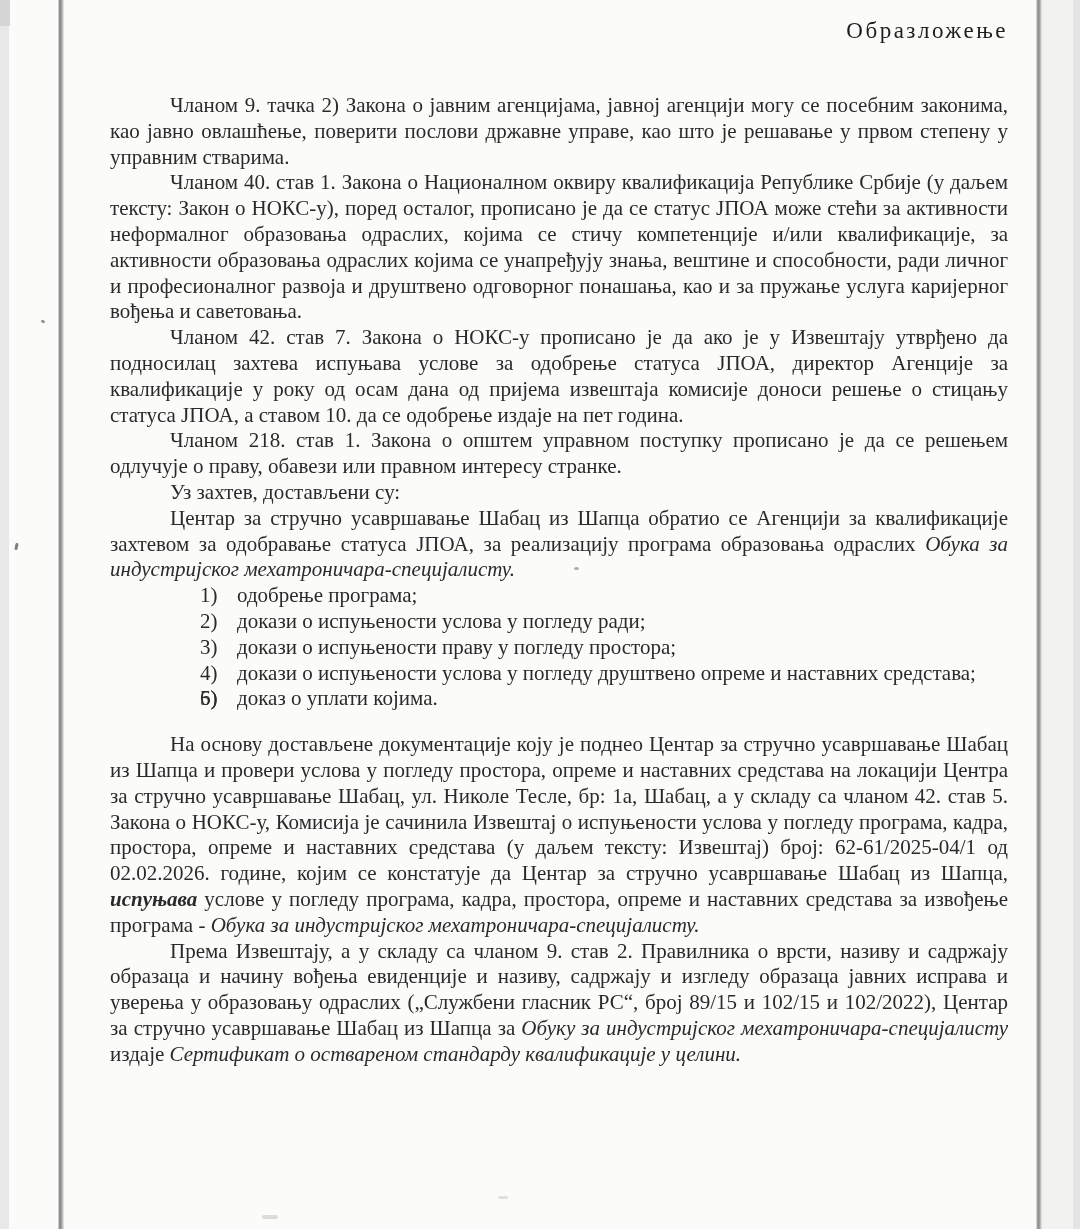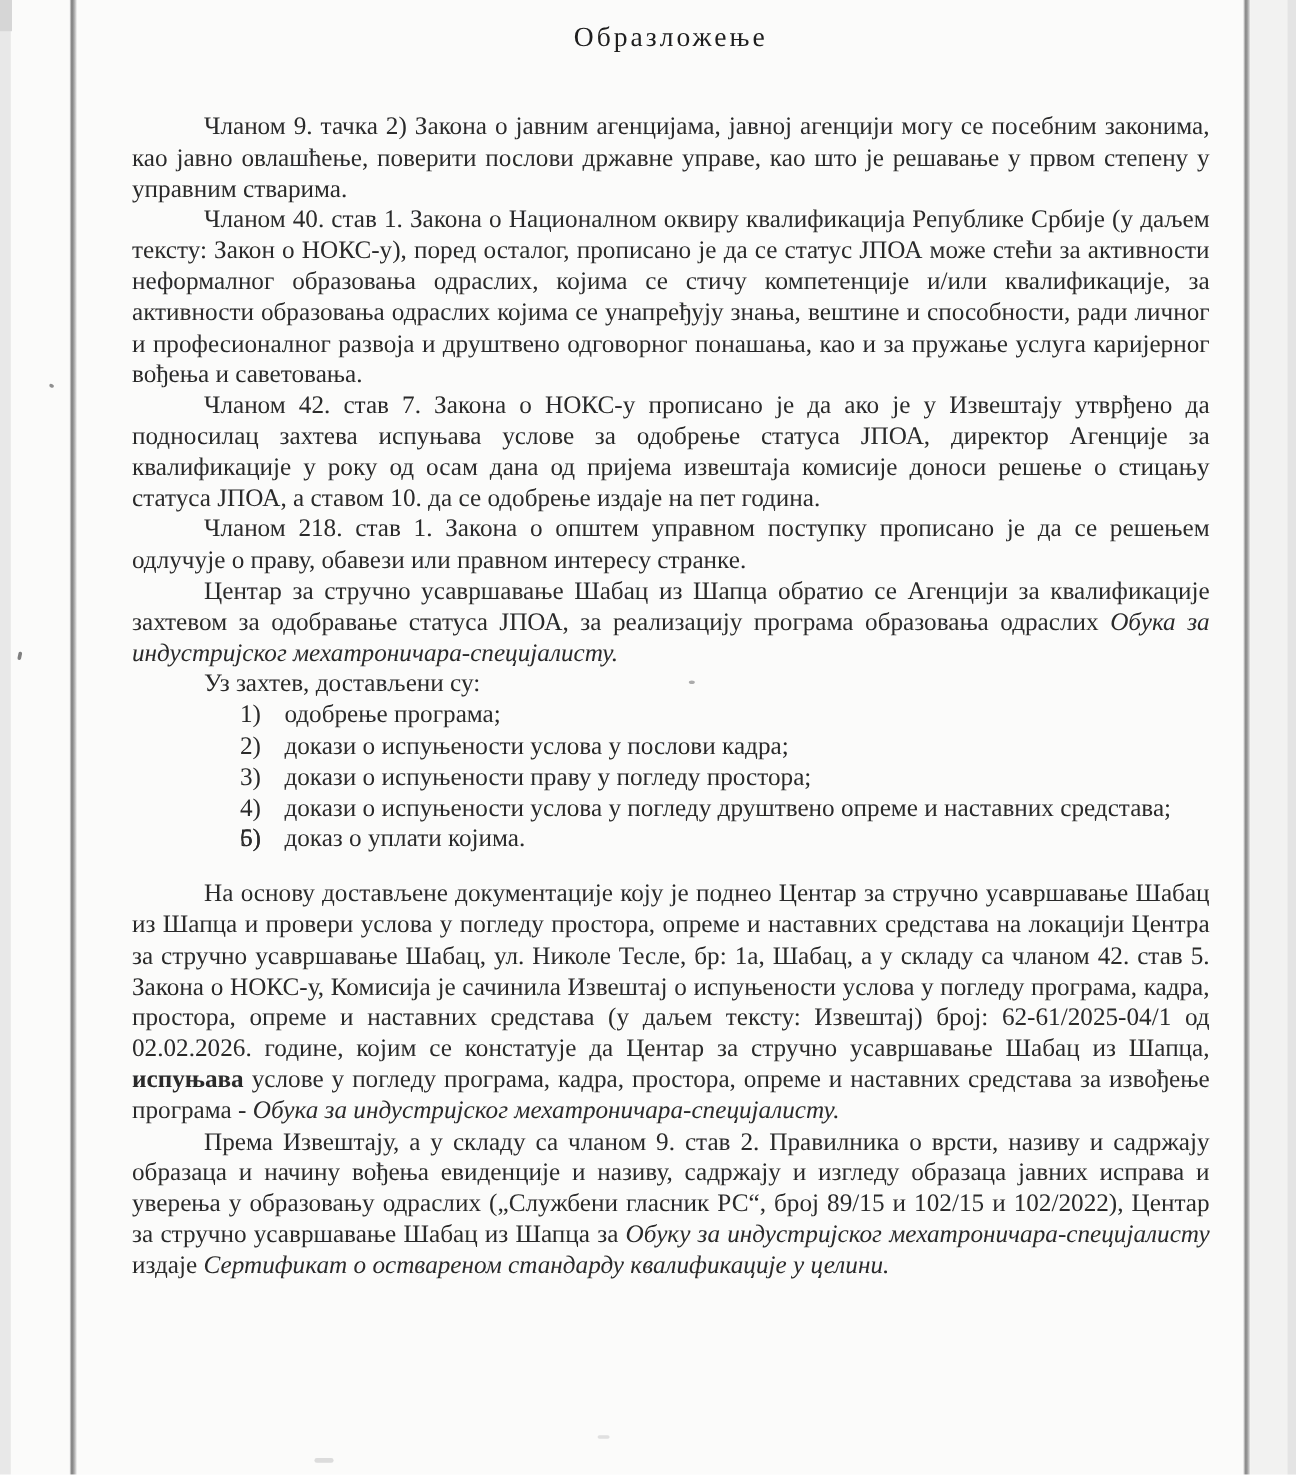--- a/index.html
+++ b/index.html
@@ -17,29 +17,29 @@
     background:linear-gradient(to right,#ededed 0%,#838383 35%,#a8a8a8 65%,#f0f0f0 100%);}
   .edge-right{position:absolute;left:1042px;right:0;top:0;bottom:0;background:#f2f2f1;}
   .edge-right-outer{position:absolute;left:1073px;right:0;top:0;bottom:0;background:#e4e4e4;}
 
   .content{
     position:absolute;left:110px;top:16px;width:898px;
     font-size:21px;line-height:25.8px;
     text-align:justify;
   }
   .title{
-    text-align:center;font-size:23px;letter-spacing:2.5px;color:#1e1e1e;
+    text-align:right;font-size:23px;letter-spacing:2.5px;color:#1e1e1e;
     margin:0 0 47px 0;line-height:30px;
   }
   .para{text-indent:60px;margin:0;}
   .li{position:relative;padding-left:127px;margin:0;}
   .li .num{position:absolute;left:90px;top:0;}
   .blank{height:20px;}
   .i{font-style:italic;}
-  .b{font-weight:bold;}
+  .b{font-weight:bold;font-style:italic;}
 
   .speck{position:absolute;background:#9a9a9a;border-radius:50%;}
   #speck1{left:41px;top:320px;width:4px;height:3px;transform:rotate(25deg);background:#8f8f8f;}
   #speck2{left:15px;top:543px;width:3px;height:7px;border-radius:2px;background:#7f7f7f;transform:rotate(12deg);}
   #speck3{left:574px;top:567px;width:5px;height:3px;background:#ababab;}
   #speck4{left:262px;top:1215px;width:16px;height:4px;background:#dcdcdc;border-radius:2px;}
   #speck5{left:498px;top:1196px;width:10px;height:3px;background:#e0e0e0;border-radius:2px;}
 </style>
 </head>
 <body>
@@ -58,24 +58,24 @@
   <div class="speck" id="speck4"></div>
   <div class="speck" id="speck5"></div>
 
   <div class="content">
     <div class="title">Образложење</div>
     <div>
         <div class="para"><span>Чланом 9. тачка 2) Закона о јавним агенцијама, јавној агенцији могу се посебним законима, као јавно овлашћење, поверити послови државне управе, као што је решавање у првом степену у управним стварима.</span></div>
         <div class="para"><span>Чланом 40. став 1. Закона о Националном оквиру квалификација Републике Србије (у даљем тексту: Закон о НОКС-у), поред осталог, прописано је да се статус ЈПОА може стећи за активности неформалног образовања одраслих, којима се стичу компетенције и/или квалификације, за активности образовања одраслих којима се унапређују знања, вештине и способности, ради личног и професионалног развоја и друштвено одговорног понашања, као и за пружање услуга каријерног вођења и саветовања.</span></div>
         <div class="para"><span>Чланом 42. став 7. Закона о НОКС-у прописано је да ако је у Извештају утврђено да подносилац захтева испуњава услове за одобрење статуса ЈПОА, директор Агенције за квалификације у року од осам дана од пријема извештаја комисије доноси решење о стицању статуса ЈПОА, а ставом 10. да се одобрење издаје на пет година.</span></div>
         <div class="para"><span>Чланом 218. став 1. Закона о општем управном поступку прописано је да се решењем одлучује о праву, обавези или правном интересу странке.</span></div>
+        <div class="para"><span>Уз захтев, достављени су:</span></div>
         <div class="para"><span>Центар за стручно усавршавање Шабац из Шапца обратио се Агенцији за квалификације захтевом за одобравање статуса ЈПОА, за реализацију програма образовања одраслих </span><span class="i">Обука за индустријског мехатроничара-специјалисту.</span></div>
-        <div class="para"><span>Уз захтев, достављени су:</span></div>
         <div class="li"><span class="num">1)</span><span>одобрење програма;</span></div>
-        <div class="li"><span class="num">2)</span><span>докази о испуњености услова у послови кадра;</span></div>
+        <div class="li"><span class="num">2)</span><span>докази о испуњености услова у погледу ради;</span></div>
         <div class="li"><span class="num">3)</span><span>докази о испуњености праву у погледу простора;</span></div>
         <div class="li"><span class="num">4)</span><span>докази о испуњености услова у погледу друштвено опреме и наставних средстава;</span></div>
         <div class="li"><span class="num">5)</span></div>
         <div class="li"><span class="num">6)</span><span>доказ о уплати којима.</span></div>
         <div class="blank"></div>
         <div class="para"><span>На основу достављене документације коју је поднео Центар за стручно усавршавање Шабац из Шапца и провери услова у погледу простора, опреме и наставних средстава на локацији Центра за стручно усавршавање Шабац, ул. Николе Тесле, бр: 1а, Шабац, а у складу са чланом 42. став 5. Закона о НОКС-у, Комисија је сачинила Извештај о испуњености услова у погледу програма, кадра, простора, опреме и наставних средстава (у даљем тексту: Извештај) број: 62-61/2025-04/1 од 02.02.2026. године, којим се констатује да Центар за стручно усавршавање Шабац из Шапца, </span><span class="b">испуњава</span><span> услове у погледу програма, кадра, простора, опреме и наставних средстава за извођење програма - </span><span class="i">Обука за индустријског мехатроничара-специјалисту.</span></div>
         <div class="para"><span>Према Извештају, а у складу са чланом 9. став 2. Правилника о врсти, називу и садржају образаца и начину вођења евиденције и називу, садржају и изгледу образаца јавних исправа и уверења у образовању одраслих („Службени гласник РС“, број 89/15 и 102/15 и 102/2022), Центар за стручно усавршавање Шабац из Шапца за </span><span class="i">Обуку за индустријског мехатроничара-специјалисту</span><span> издаје </span><span class="i">Сертификат о оствареном стандарду квалификације у целини.</span></div>
       </div>
   </div>
 </div>

